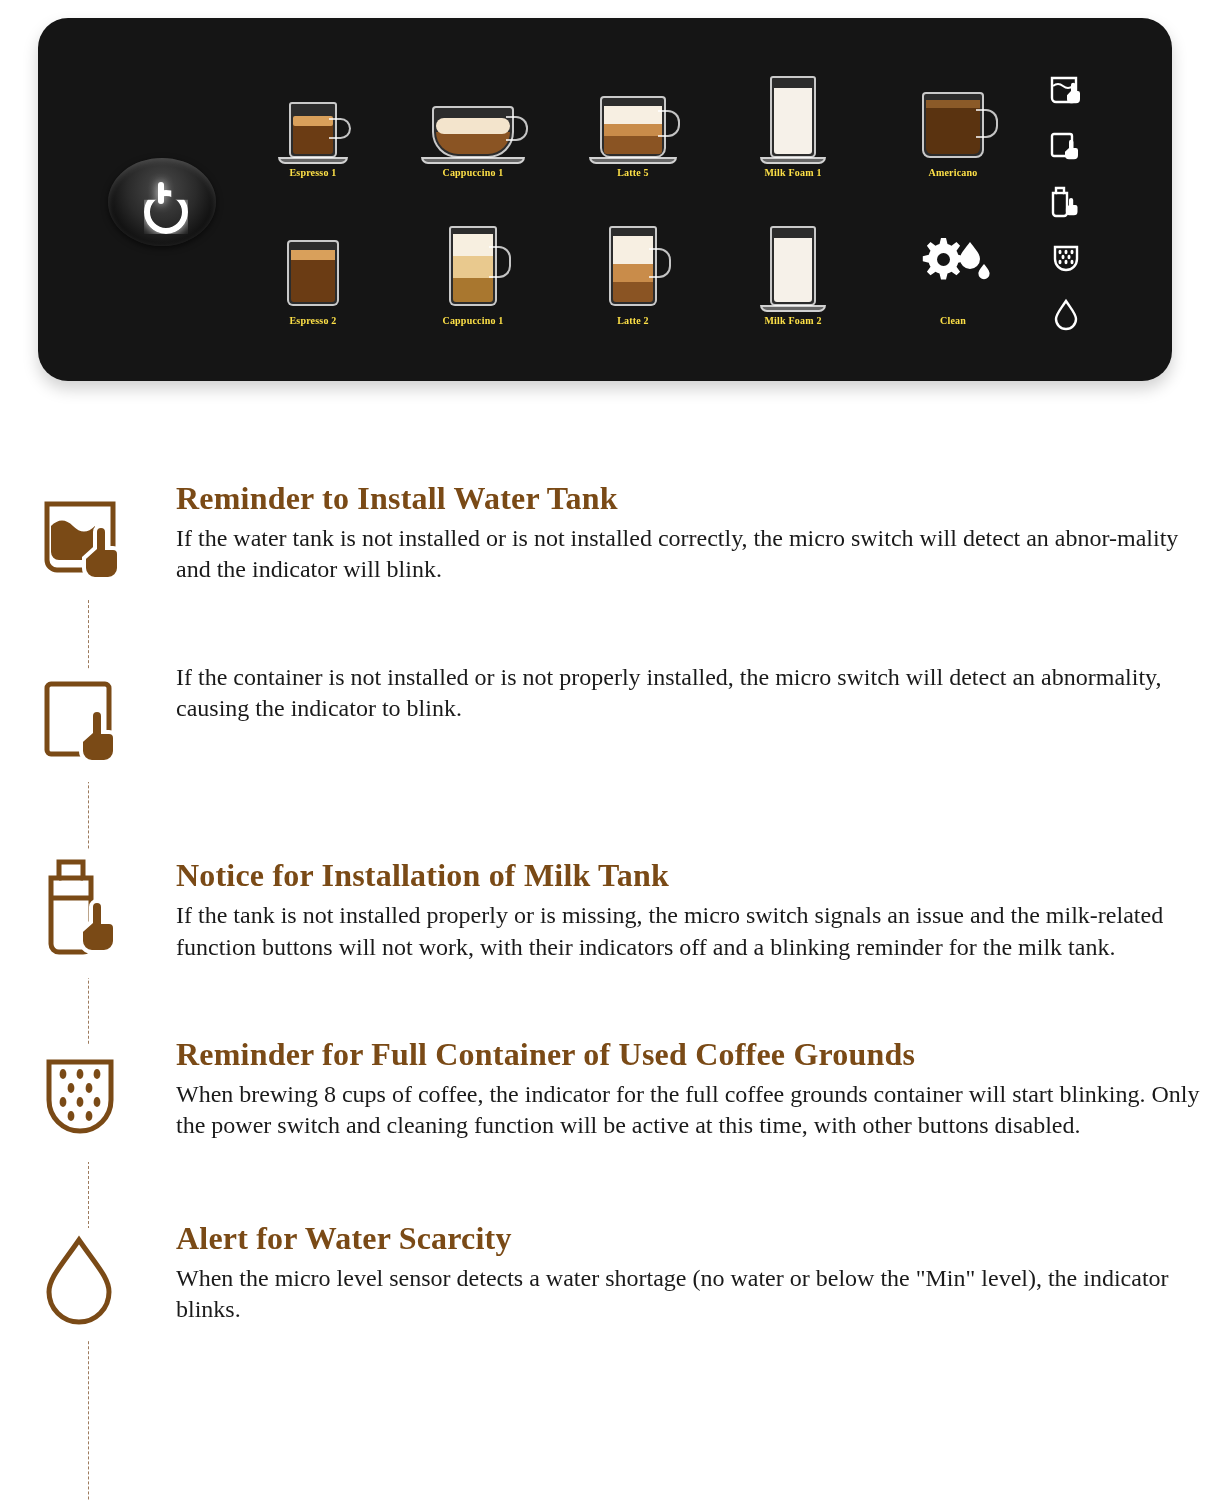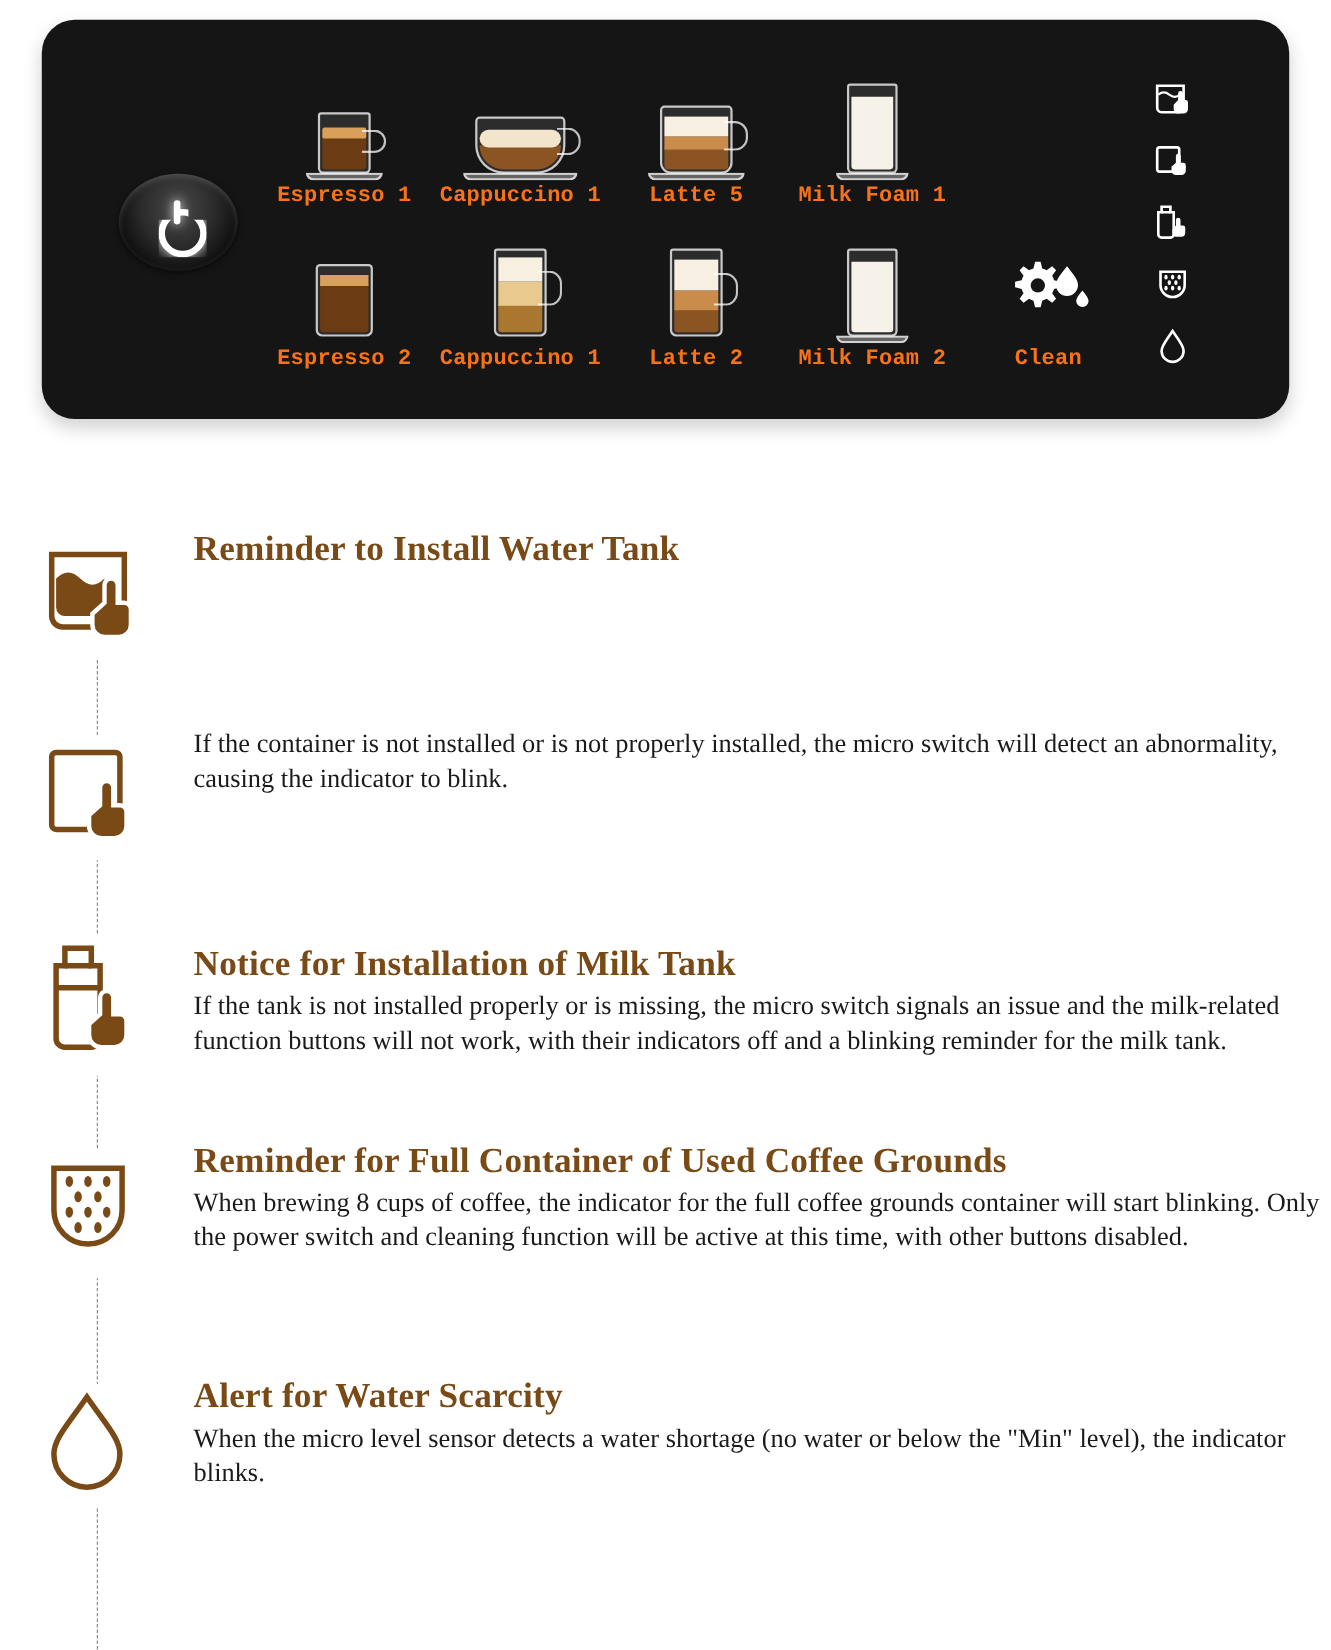--- a/index.html
+++ b/index.html
@@ -83,23 +83,23 @@
     text-align: center;
   }
   .drink .art {
     height: 92px;
     display: flex;
     align-items: flex-end;
     justify-content: center;
   }
   .drink .label {
     margin-top: 9px;
-    color: #f97316;
-    font-family: Liberation Mono, monospace;
-    font-size: 20px;
+    color: #fde047;
+    font-family: Liberation Serif, serif;
+    font-size: 10px;
     font-weight: bold;
     letter-spacing: 0.2px;
   }
 
   .row1 { top: 0; }
   .row2 { top: 148px; }
   .c0 { left: 0px; }
   .c1 { left: 160px; }
   .c2 { left: 320px; }
   .c3 { left: 480px; }
@@ -282,20 +282,30 @@
       <div class="drink row1 c3">
         <div class="art">
           <div class="glass" style="width:46px;height:82px;border-radius:3px 3px 5px 5px;">
             <div class="fill" style="height:66px;background:#f6f1e9;"></div>
             <div class="saucer" style="width:66px;"></div>
           </div>
         </div>
         <div class="label">Milk Foam 1</div>
       </div>
 
+      <div class="drink row1 c4">
+        <div class="art">
+          <div class="glass mug">
+            <div class="fill" style="height:48px;background:#5a3310;border-radius:0 0 6px 6px;"></div>
+            <div class="crema" style="bottom:48px;height:8px;background:#8b5a28;"></div>
+            <div class="handle" style="top:24%;height:40%;"></div>
+          </div>
+        </div>
+        <div class="label">Americano</div>
+      </div>
 
       <div class="drink row2 c0">
         <div class="art">
           <div class="glass" style="width:52px;height:66px;border-radius:4px 4px 6px 6px;">
             <div class="fill" style="height:44px;background:#6b3c14;"></div>
             <div class="crema" style="bottom:44px;height:10px;background:#d9a05b;"></div>
           </div>
         </div>
         <div class="label">Espresso 2</div>
       </div>
@@ -413,20 +423,21 @@
           <g fill="none" stroke="#7a4a16" stroke-width="5">
             <path d="M14 12 h66 v56 a10 10 0 0 1 -10 10 H24 a10 10 0 0 1 -10 -10 z"></path>
           </g>
           <path d="M18 34 q11 -11 22 0 t22 0 l0 26 a8 8 0 0 1 -8 8 H26 a8 8 0 0 1 -8 -8 z" fill="#7a4a16"></path>
           <path d="M62 56 l0 -16 a6 6 0 0 1 12 0 l0 16 6 0 a6 6 0 0 1 6 6 l0 14 a11 11 0 0 1 -11 11 l-13 0 a11 11 0 0 1 -11 -11 l0 -10 z" fill="#7a4a16" stroke="#ffffff" stroke-width="4"></path>
         </svg>
       </div>
     </div>
     <div class="ftext">
       <h2>Reminder to Install Water Tank</h2>
+      <p>If the water tank is not installed or is not installed correctly, the micro switch will detect an abnor-mality and the indicator will blink.</p>
     </div>
   </div>
 
   <div class="feature" style="margin-top:62px;">
     <div class="ficon">
       <div class="ficon-bg">
         <svg width="110" height="104" viewBox="0 0 110 104">
           <rect x="14" y="10" width="62" height="70" rx="4" fill="none" stroke="#7a4a16" stroke-width="5"></rect>
           <path d="M58 58 l0 -16 a6 6 0 0 1 12 0 l0 16 6 0 a6 6 0 0 1 6 6 l0 13 a11 11 0 0 1 -11 11 l-12 0 a11 11 0 0 1 -11 -11 l0 -10 z" fill="#7a4a16" stroke="#ffffff" stroke-width="4"></path>
         </svg>
@@ -475,21 +486,21 @@
           </g>
         </svg>
       </div>
     </div>
     <div class="ftext">
       <h2>Reminder for Full Container of Used Coffee Grounds</h2>
       <p>When brewing 8 cups of coffee, the indicator for the full coffee grounds container will start blinking. Only the power switch and cleaning function will be active at this time, with other buttons disabled.</p>
     </div>
   </div>
 
-  <div class="feature" style="margin-top:88px;">
+  <div class="feature" style="margin-top:58px;">
     <div class="ficon">
       <div class="ficon-bg">
         <svg width="110" height="104" viewBox="0 0 110 104">
           <path d="M46 8 C64 34 76 46 76 60 a30 30 0 0 1 -60 0 C16 46 28 34 46 8 z" fill="none" stroke="#7a4a16" stroke-width="5"></path>
         </svg>
       </div>
     </div>
     <div class="ftext">
       <h2>Alert for Water Scarcity</h2>
       <p>When the micro level sensor detects a water shortage (no water or below the "Min" level), the indicator blinks.</p>

